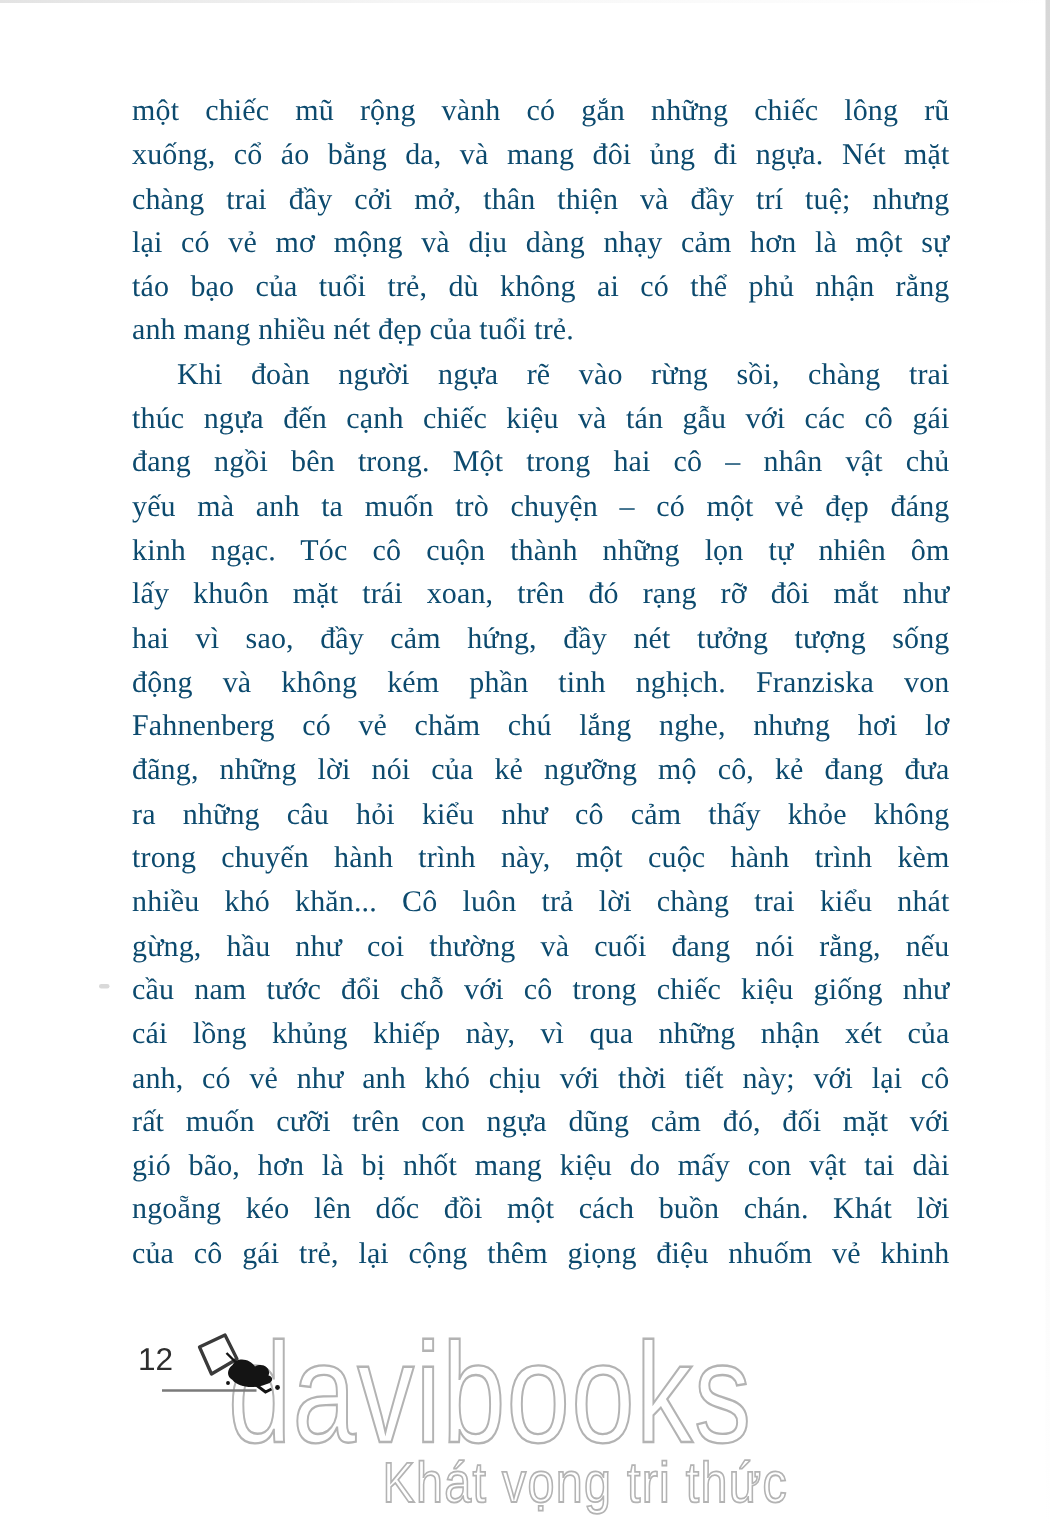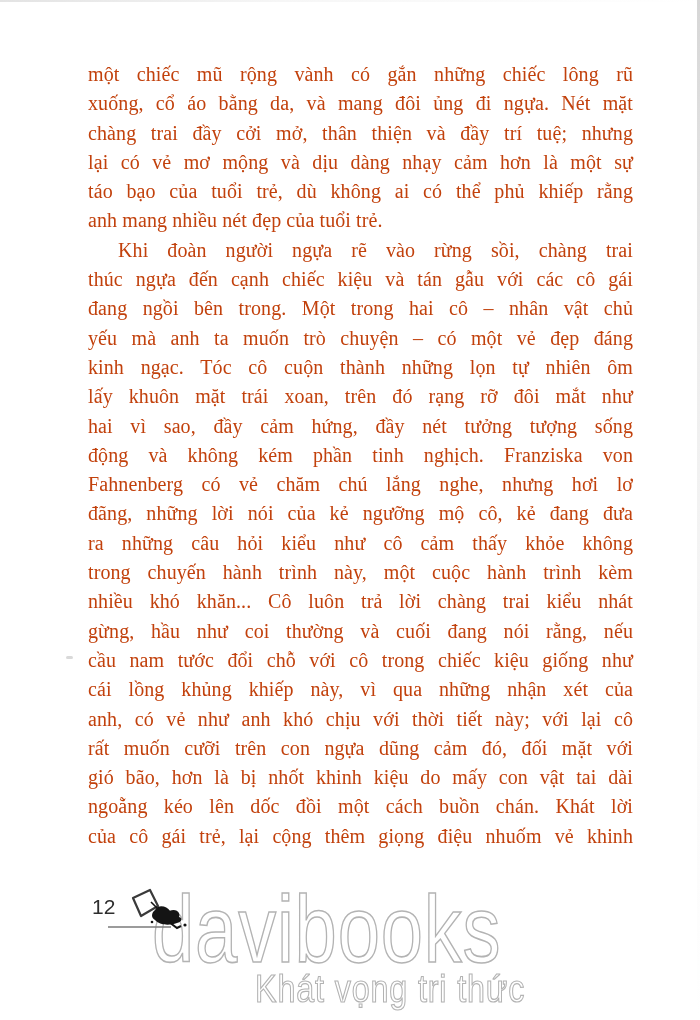--- a/index.html
+++ b/index.html
@@ -40,21 +40,21 @@
   
   .text-block {
     position: absolute;
     left: 88px; top: 60px;
     width: 545px;
     z-index: 2;
   }
   .line {
     font-size: 20px;
     line-height: 29.3px;
-    color: #c2410c;
+    color: #0c4a6e;
     text-align: justify;
     text-align-last: justify;
     letter-spacing: 0.1px;
   }
   .line.indent { text-indent: 30px; }
   .line.no-justify { text-align-last: left; }
   
   .page-number {
     position: absolute;
     left: 92px; top: 895px;
@@ -108,41 +108,41 @@
   <div class="artifact-dash"></div>
 
   <div class="watermark-brand">davibooks</div>
   <div class="watermark-tagline">Khát vọng tri thức</div>
 
   <div class="text-block">
       <div class="line">một chiếc mũ rộng vành có gắn những chiếc lông rũ</div>
       <div class="line">xuống, cổ áo bằng da, và mang đôi ủng đi ngựa. Nét mặt</div>
       <div class="line">chàng trai đầy cởi mở, thân thiện và đầy trí tuệ; nhưng</div>
       <div class="line">lại có vẻ mơ mộng và dịu dàng nhạy cảm hơn là một sự</div>
-      <div class="line">táo bạo của tuổi trẻ, dù không ai có thể phủ khiếp rằng</div>
+      <div class="line">táo bạo của tuổi trẻ, dù không ai có thể phủ nhận rằng</div>
       <div class="line no-justify">anh mang nhiều nét đẹp của tuổi trẻ.</div>
       <div class="line indent">Khi đoàn người ngựa rẽ vào rừng sồi, chàng trai</div>
       <div class="line">thúc ngựa đến cạnh chiếc kiệu và tán gẫu với các cô gái</div>
       <div class="line">đang ngồi bên trong. Một trong hai cô – nhân vật chủ</div>
       <div class="line">yếu mà anh ta muốn trò chuyện – có một vẻ đẹp đáng</div>
       <div class="line">kinh ngạc. Tóc cô cuộn thành những lọn tự nhiên ôm</div>
       <div class="line">lấy khuôn mặt trái xoan, trên đó rạng rỡ đôi mắt như</div>
       <div class="line">hai vì sao, đầy cảm hứng, đầy nét tưởng tượng sống</div>
       <div class="line">động và không kém phần tinh nghịch. Franziska von</div>
       <div class="line">Fahnenberg có vẻ chăm chú lắng nghe, nhưng hơi lơ</div>
       <div class="line">đãng, những lời nói của kẻ ngưỡng mộ cô, kẻ đang đưa</div>
       <div class="line">ra những câu hỏi kiểu như cô cảm thấy khỏe không</div>
       <div class="line">trong chuyến hành trình này, một cuộc hành trình kèm</div>
       <div class="line">nhiều khó khăn... Cô luôn trả lời chàng trai kiểu nhát</div>
       <div class="line">gừng, hầu như coi thường và cuối đang nói rằng, nếu</div>
       <div class="line">cầu nam tước đổi chỗ với cô trong chiếc kiệu giống như</div>
       <div class="line">cái lồng khủng khiếp này, vì qua những nhận xét của</div>
       <div class="line">anh, có vẻ như anh khó chịu với thời tiết này; với lại cô</div>
       <div class="line">rất muốn cưỡi trên con ngựa dũng cảm đó, đối mặt với</div>
-      <div class="line">gió bão, hơn là bị nhốt khinh kiệu do mấy con vật tai dài</div>
+      <div class="line">gió bão, hơn là bị nhốt mang kiệu do mấy con vật tai dài</div>
       <div class="line">ngoẵng kéo lên dốc đồi một cách buồn chán. Khát lời</div>
       <div class="line">của cô gái trẻ, lại cộng thêm giọng điệu nhuốm vẻ khinh</div>
     </div>
 
   <span class="page-number">12</span>
 
   <svg class="ink-sketch" width="95" height="52" viewBox="0 0 95 52">
 
     <line x1="3" y1="43" x2="66" y2="43" stroke="#7a7a7a" stroke-width="1.6"></line>
 

